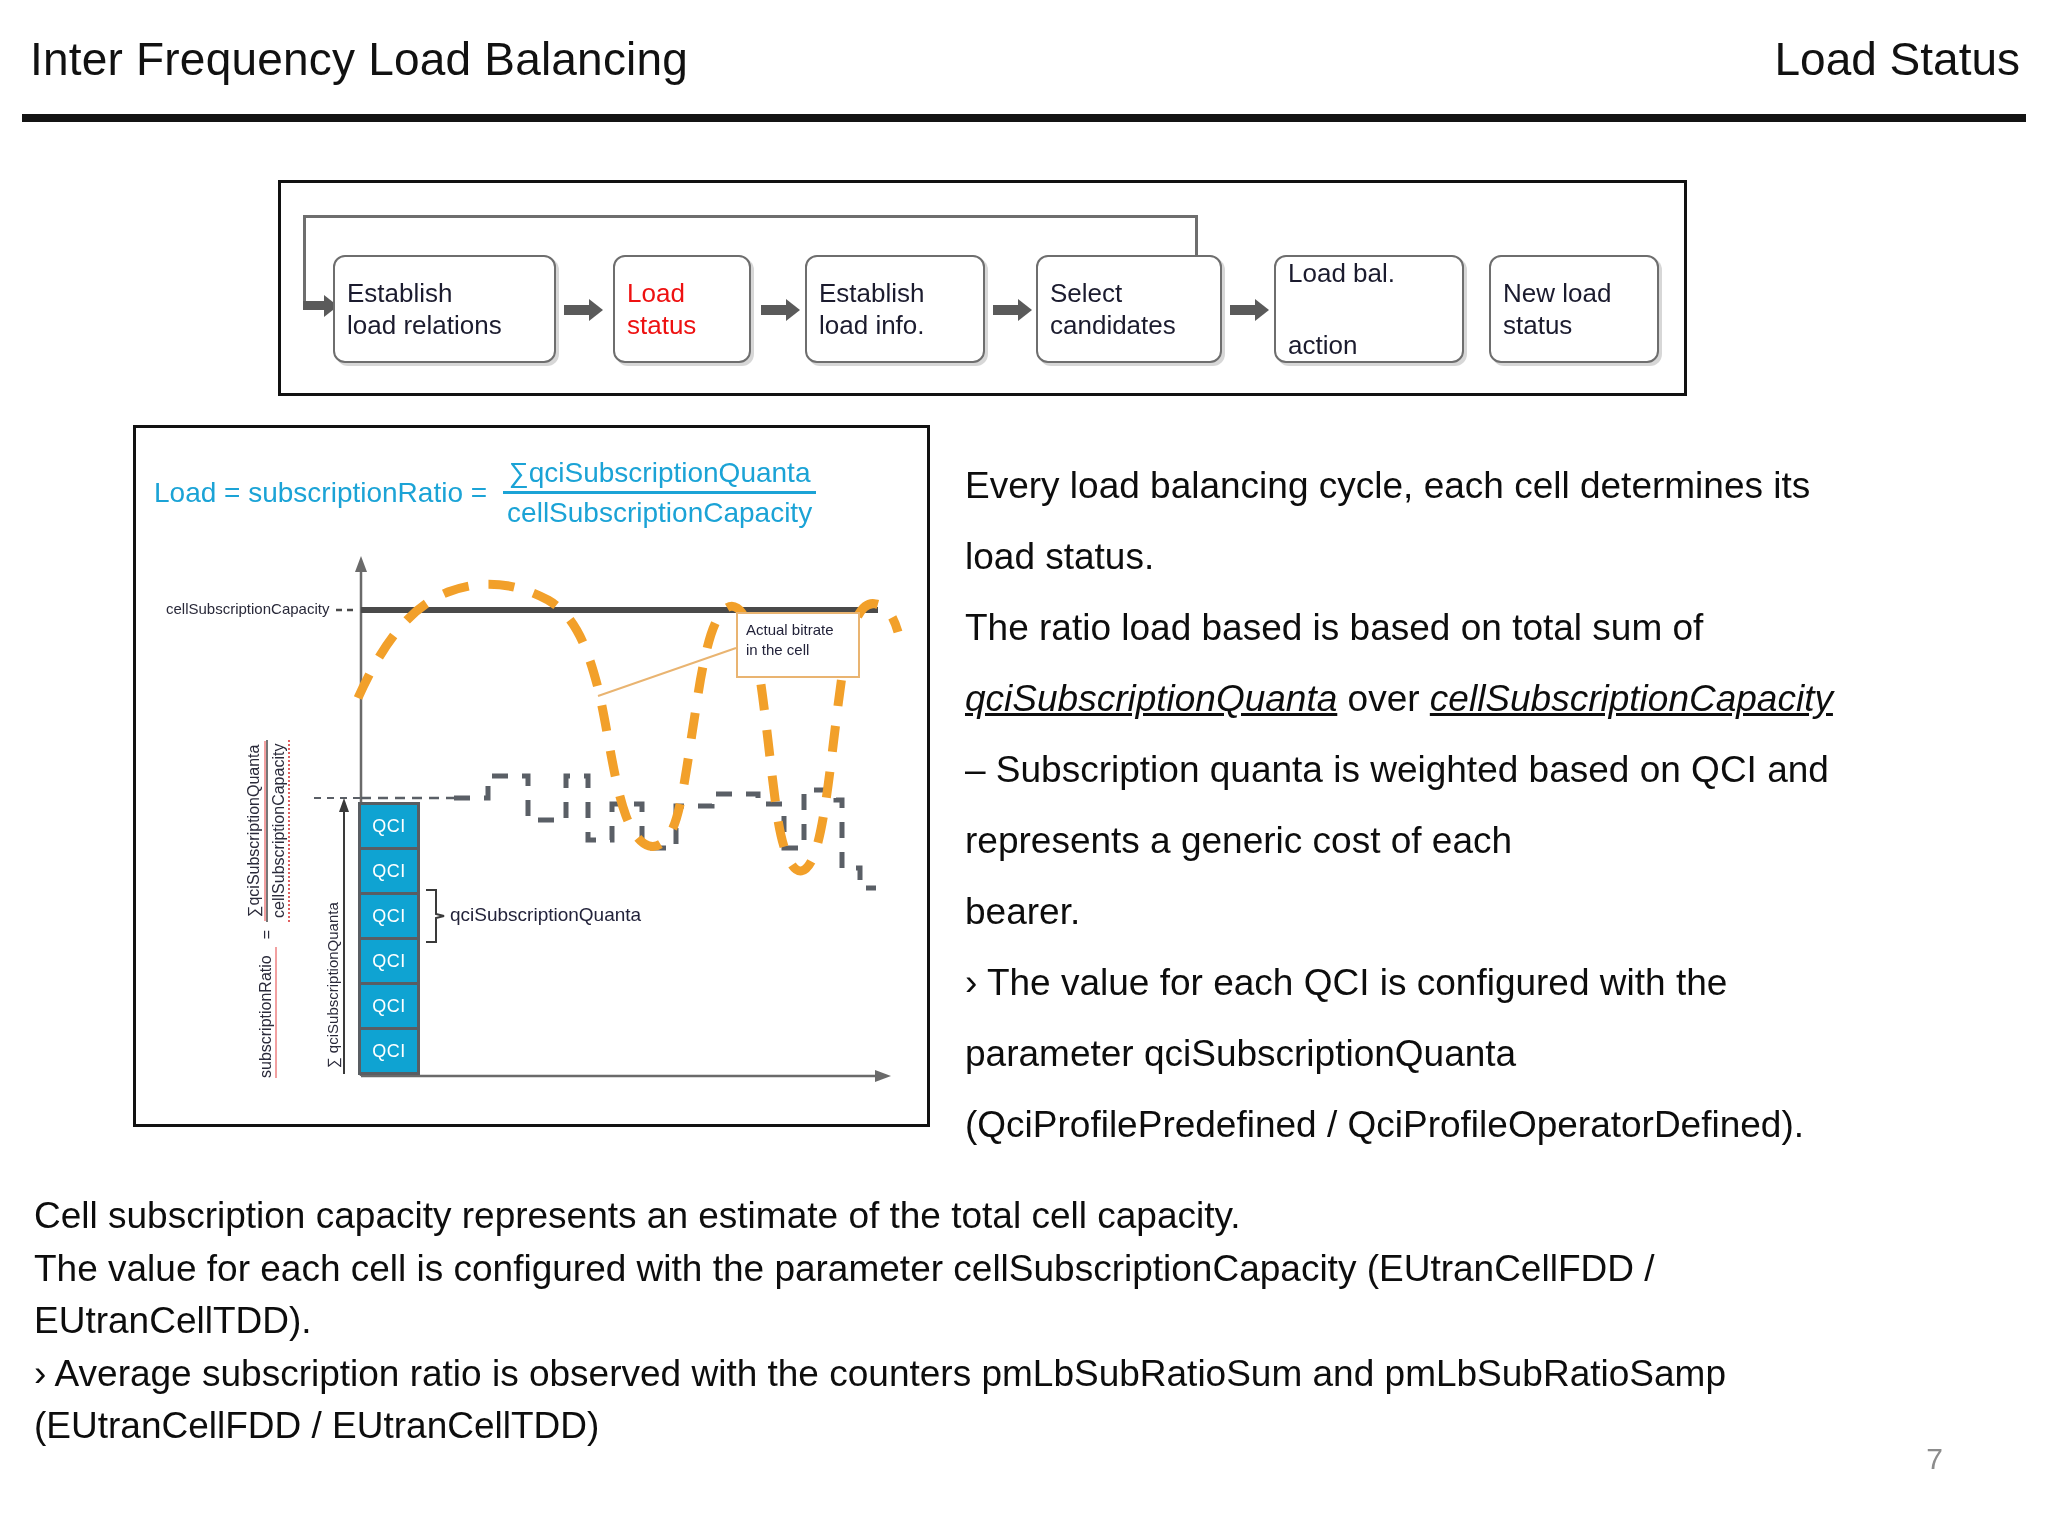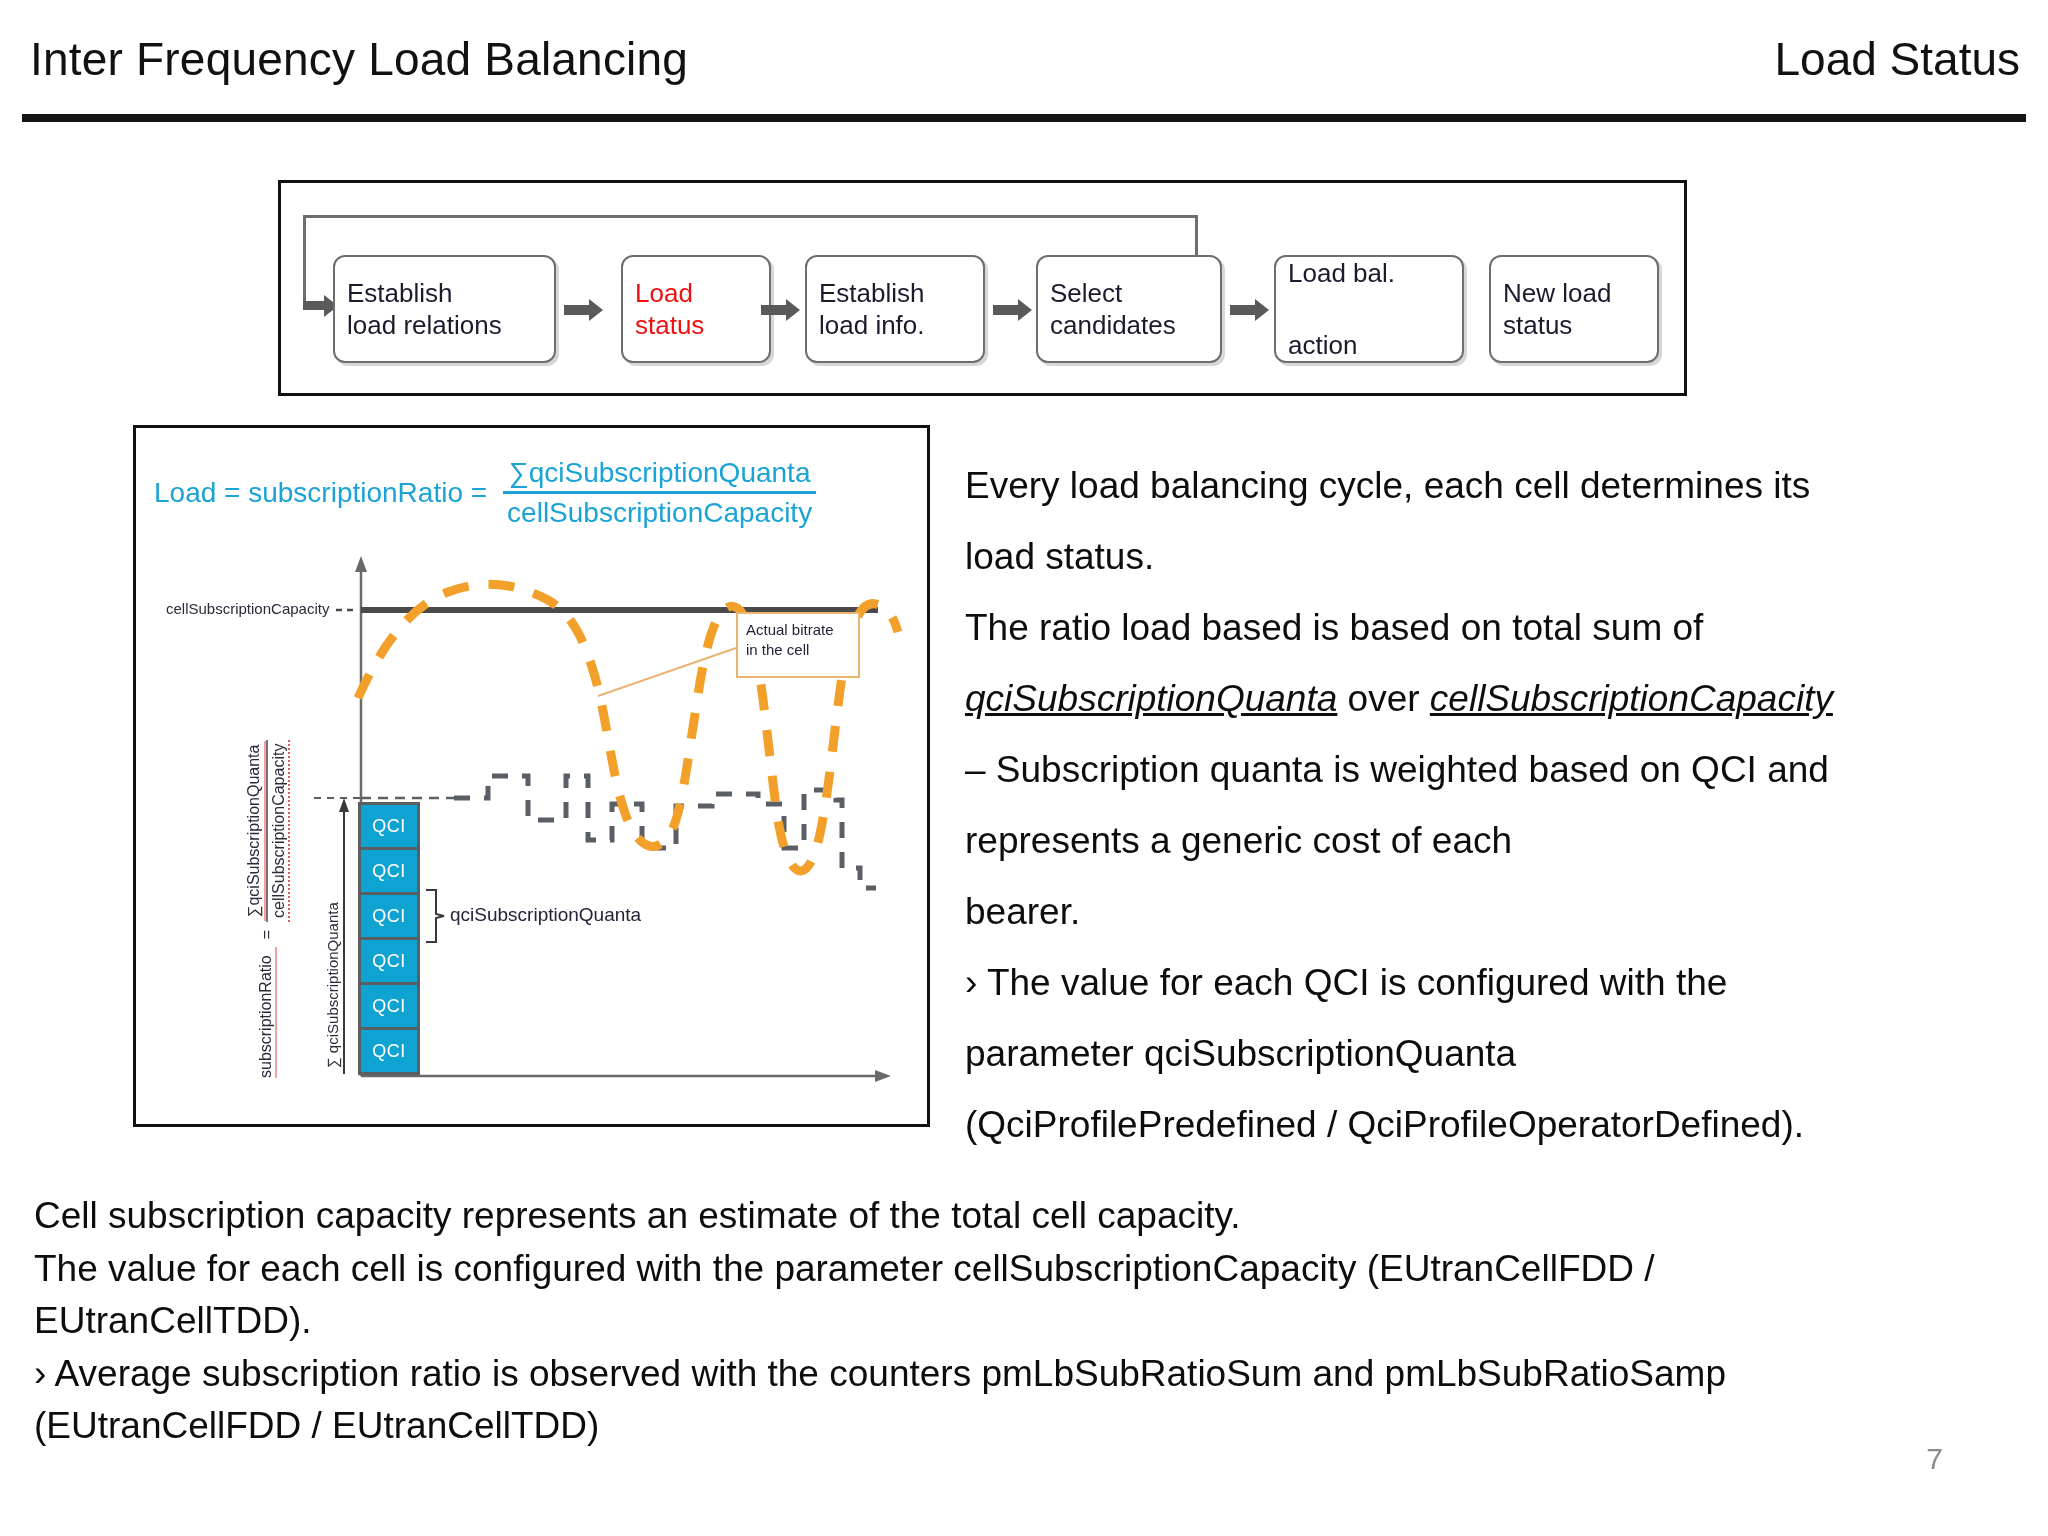--- a/index.html
+++ b/index.html
@@ -266,21 +266,21 @@
   <div id="flow-loop-left"></div>
   <div id="flow-loop-right"></div>
   <div id="flow-loop-arrow"></div>
 
   <div class="flow-box" style="left:52px;  width:223px;">
     <span class="fl-line">Establish</span>
     <span class="fl-line">load relations</span>
   </div>
   <div class="flow-arrow" style="left:283px;"></div>
 
-  <div class="flow-box highlight" style="left:340px; width:150px;">
+  <div class="flow-box highlight" style="left:332px; width:138px;">
     <span class="fl-line">Load</span>
     <span class="fl-line">status</span>
   </div>
   <div class="flow-arrow" style="left:480px;"></div>
 
   <div class="flow-box" style="left:524px; width:180px;">
     <span class="fl-line">Establish</span>
     <span class="fl-line">load info.</span>
   </div>
   <div class="flow-arrow" style="left:712px;"></div>

